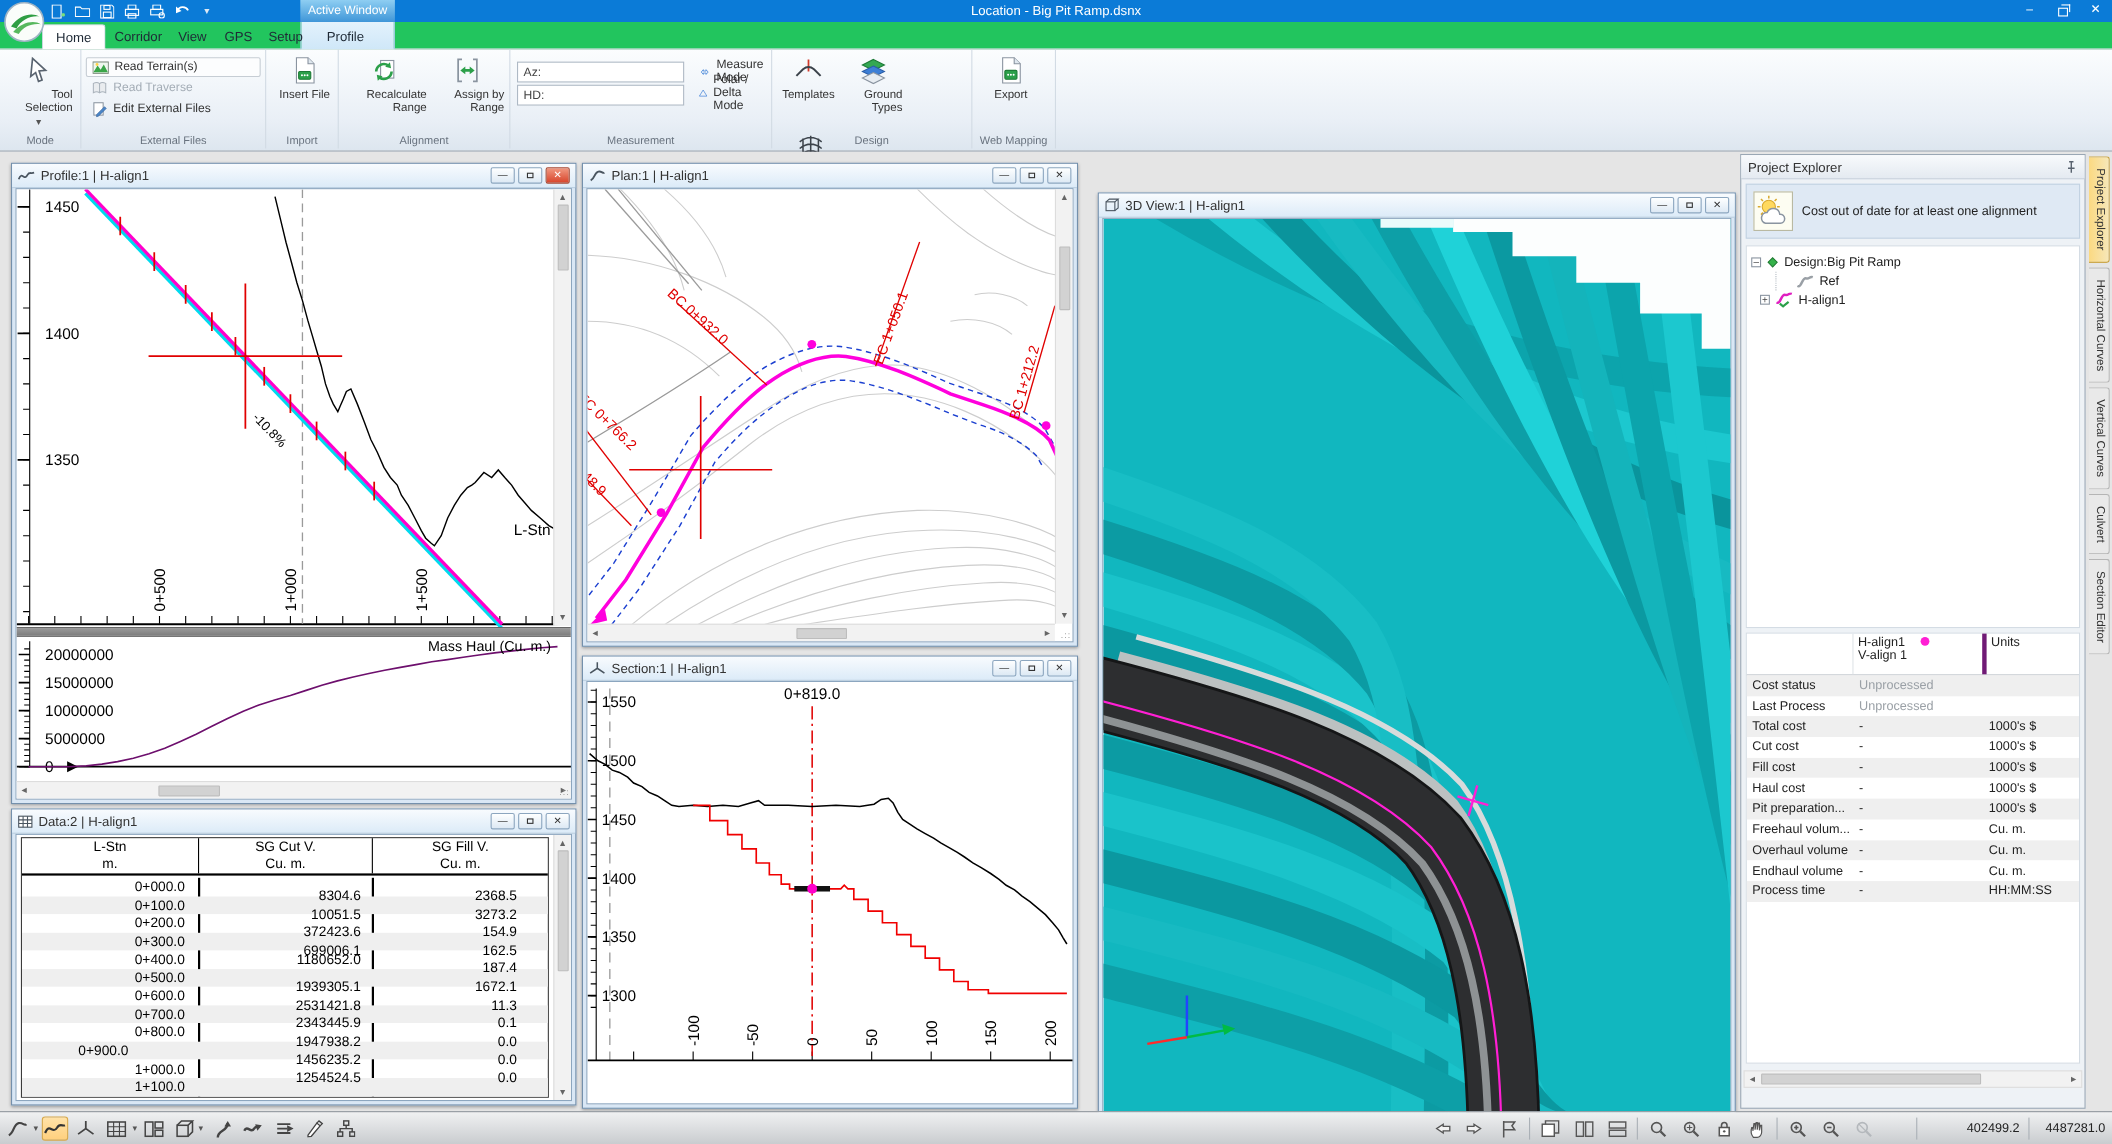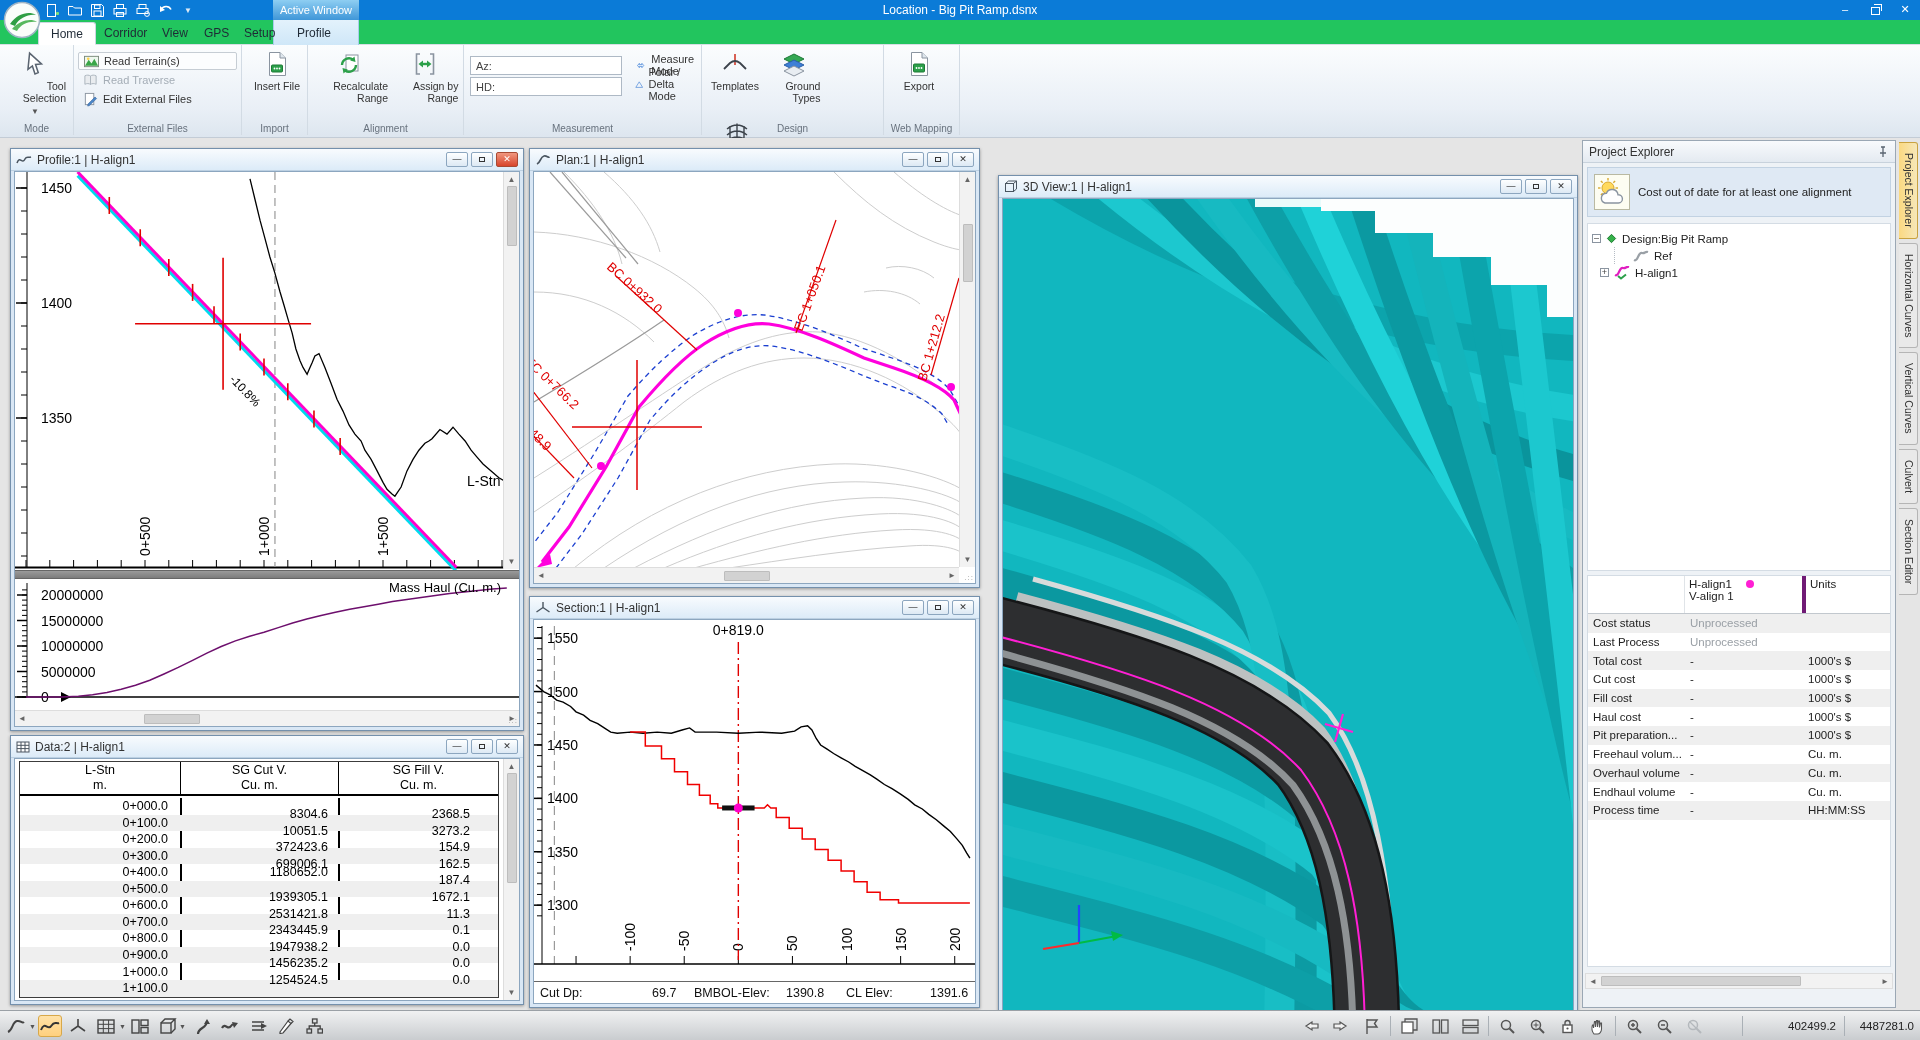--- a/index.html
+++ b/index.html
@@ -512,21 +512,21 @@
             <div class="dt-stripe" style="top: 182.05px; height: 16.55px;"></div>
             <div class="dt-cell dt-stn" style="top: 0px;">0+000.0</div>
             <div class="dt-cell dt-stn" style="top: 16.55px;">0+100.0</div>
             <div class="dt-cell dt-stn" style="top: 33.1px;">0+200.0</div>
             <div class="dt-cell dt-stn" style="top: 49.65px;">0+300.0</div>
             <div class="dt-cell dt-stn" style="top: 66.2px;">0+400.0</div>
             <div class="dt-cell dt-stn" style="top: 82.75px;">0+500.0</div>
             <div class="dt-cell dt-stn" style="top: 99.3px;">0+600.0</div>
             <div class="dt-cell dt-stn" style="top: 115.85px;">0+700.0</div>
             <div class="dt-cell dt-stn" style="top: 132.4px;">0+800.0</div>
-            <div class="dt-cell dt-stn" style="top: 148.95px;">0+900.0</div>
+            <div class="dt-cell dt-stn" style="top: 148.95px; text-align: center;">0+900.0</div>
             <div class="dt-cell dt-stn" style="top: 165.5px;">1+000.0</div>
             <div class="dt-cell dt-stn" style="top: 182.05px;">1+100.0</div>
             <div class="dt-cell dt-cut" style="top: 8.275px;">8304.6</div>
             <div class="dt-cell dt-cut" style="top: 24.825px;">10051.5</div>
             <div class="dt-cell dt-cut" style="top: 41.375px;">372423.6</div>
             <div class="dt-cell dt-cut" style="top: 57.925px;">699006.1</div>
             <div class="dt-cell dt-cut" style="top: 66px;">1180652.0</div>
             <div class="dt-cell dt-cut" style="top: 91.025px;">1939305.1</div>
             <div class="dt-cell dt-cut" style="top: 107.575px;">2531421.8</div>
             <div class="dt-cell dt-cut" style="top: 124.125px;">2343445.9</div>
@@ -711,28 +711,20 @@
           <text transform="translate(317.5 331) rotate(-90)" font-size="14">100</text>
           <text transform="translate(371.6 331) rotate(-90)" font-size="14">150</text>
           <text transform="translate(425.7 331) rotate(-90)" font-size="14">200</text>
           <line x1="204.334" y1="22" x2="204.334" y2="340" stroke="#e00000" stroke-width="1.4" stroke-dasharray="12,4,2,4"></line>
           <text x="204.334" y="15" font-size="14" text-anchor="middle">0+819.0</text>
           <polyline points="2.0,65.1 9.6,71.6 16.1,74.8 22.6,80.1 29.1,82.2 36.6,86.5 42.0,91.8 49.6,95.1 56.1,100.4 63.7,103.6 70.2,107.9 76.7,112.1 83.2,113.2 96.1,112.1 109.1,113.2 123.2,112.1 137.3,113.2 148.1,110.0 155.6,107.9 161.1,112.1 182.7,112.1 204.3,113.2 226.0,112.1 247.6,113.2 260.6,111.1 267.1,106.8 273.6,105.7 277.9,110.0 282.2,118.5 286.6,125.0 293.1,129.2 299.6,133.5 307.1,137.8 314.7,142.0 321.2,146.3 328.8,150.6 336.3,154.9 342.8,159.1 350.4,164.5 358.0,168.7 366.6,174.1 374.2,179.4 380.7,184.8 388.3,189.0 394.8,194.4 402.3,199.7 409.9,206.1 416.4,211.5 422.9,218.9 428.3,225.3 432.6,232.8 435.9,238.2" fill="none" stroke="#000" stroke-width="1.4"></polyline>
           <polyline points="96.1,112.1 111.3,112.1 111.3,126.0 127.5,126.0 127.5,138.8 140.5,138.8 140.5,151.7 153.5,151.7 153.5,164.5 165.4,164.5 165.4,175.2 176.2,175.2 176.2,183.7 183.8,183.7 183.8,188.0 230.3,188.0 233.5,184.8 236.8,188.0 242.2,188.0 242.2,197.6 255.2,197.6 255.2,208.3 268.2,208.3 268.2,218.9 281.2,218.9 281.2,229.6 294.1,229.6 294.1,240.3 307.1,240.3 307.1,251.0 320.1,251.0 320.1,261.7 333.1,261.7 333.1,272.3 346.1,272.3 346.1,279.8 364.5,279.8 364.5,283.0 435.9,283.0" fill="none" stroke="#f00000" stroke-width="1.5"></polyline>
           <rect x="188.104" y="185.46800000000002" width="32.46000000000001" height="5" fill="#111"></rect>
           <circle cx="204.334" cy="187.96800000000002" r="4.5" fill="#ff00cc"></circle>
         </svg>
-      <div id="sec-status">
-        <span style="left:6px">Cut Dp:</span>
-        <span style="left:118px">69.7</span>
-        <span style="left:160px">BMBOL-Elev:</span>
-        <span style="left:252px">1390.8</span>
-        <span style="left:312px">CL Elev:</span>
-        <span style="left:396px">1391.6</span>
-      </div>
     </div>
   </div>
 
   <div class="window" style="left:998px;top:10px;width:580px;height:860px;margin-top:27px;">
     <div class="wtitle">
       <svg width="14" height="13" viewBox="0 0 14 13">
           <rect x="1.5" y="3.5" width="8" height="8" fill="none" stroke="#4a5560"></rect>
           <path d="M1.5 3.5 L4.5 1 H12.5 L9.5 3.5 M12.5 1 V9 L9.5 11.5" fill="none" stroke="#4a5560"></path>
         </svg>
       <span>3D View:1 | H-align1</span>

